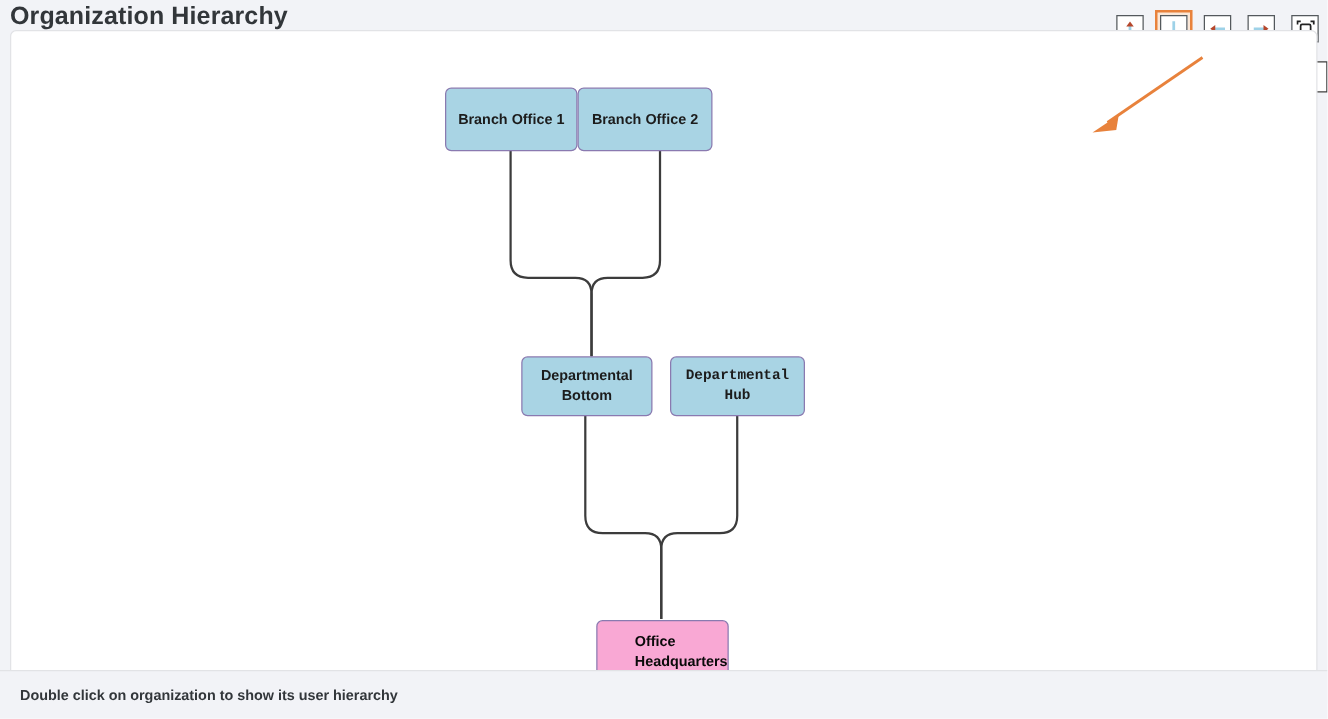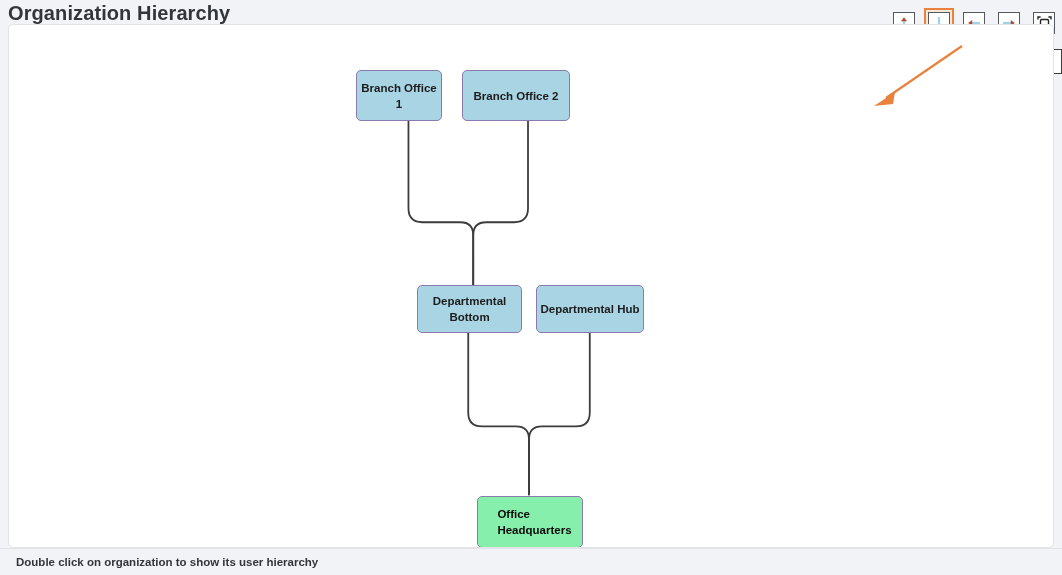--- a/index.html
+++ b/index.html
@@ -110,23 +110,23 @@
     display: flex;
     align-items: center;
     cursor: pointer;
   }
   .org-node.level-child {
     background: #a9d4e4;
     border: 1px solid #8a7ab0;
     justify-content: center;
   }
   .org-node.level-root {
-    background: #86efac;
+    background: #f9a8d4;
     border: 1px solid #8a7ab0;
-    justify-content: center;
+    justify-content: flex-end;
   }
   .node-label {
     font-size: 11.5px;
     font-weight: bold;
     color: #1c1c1c;
     line-height: 16px;
     text-align: center;
     white-space: pre-line;
   }
   .level-root .node-label {
@@ -141,27 +141,27 @@
     left: 0; top: 0;
     width: 1062px;
     height: 575px;
     pointer-events: none;
   }
 
   
   #status-bar {
     position: absolute;
     left: 0;
-    bottom: 0;
+    bottom: 12px;
     width: 1062px;
     height: 26px;
     background: #f2f3f7;
     border-top: 1px solid #e2e3e6;
     display: flex;
-    align-items: center;
+    align-items: flex-end;
   }
   #status-text {
     font-size: 11.5px;
     font-weight: bold;
     color: #32363a;
     padding-left: 16px;
   }
 </style>
 </head>
 <body>
@@ -239,33 +239,33 @@
       <path d="M400,96 L400,184 Q400,198 414,198 L452,198 Q465,198 465,211 L465,261"></path>
 
       <path d="M520,96 L520,184 Q520,198 506,198 L478,198 Q465,198 465,211 L465,261"></path>
 
       <path d="M460,308 L460,389 Q460,403 474,403 L508,403 Q521,403 521,416 L521,472"></path>
 
       <path d="M582,308 L582,389 Q582,403 568,403 L534,403 Q521,403 521,416 L521,472"></path>
     </g>
   </svg>
 
-  <div class="org-node level-child" style="left:347px; top:45px; width:86px; height:51px;">
+  <div class="org-node level-child" style="left:347px; top:45px; width:106px; height:51px;">
     <span class="node-label">Branch Office 1</span>
   </div>
 
   <div class="org-node level-child" style="left:453px; top:45px; width:108px; height:51px;">
     <span class="node-label">Branch Office 2</span>
   </div>
 
   <div class="org-node level-child" style="left:408px; top:260px; width:105px; height:48px;">
     <span class="node-label">Departmental Bottom</span>
   </div>
 
-  <div class="org-node level-child" style="left:527px; top:260px; width:108px; height:48px;">
+  <div class="org-node level-child" style="left:527px; top:260px; width:108px; height:48px;font-family:Liberation Mono, monospace;">
     <span class="node-label">Departmental Hub</span>
   </div>
 
   <div class="org-node level-root" style="left:468px; top:471px; width:106px; height:52px;">
     <span class="node-label">Office
 Headquarters</span>
   </div>
 
 </div>
 

